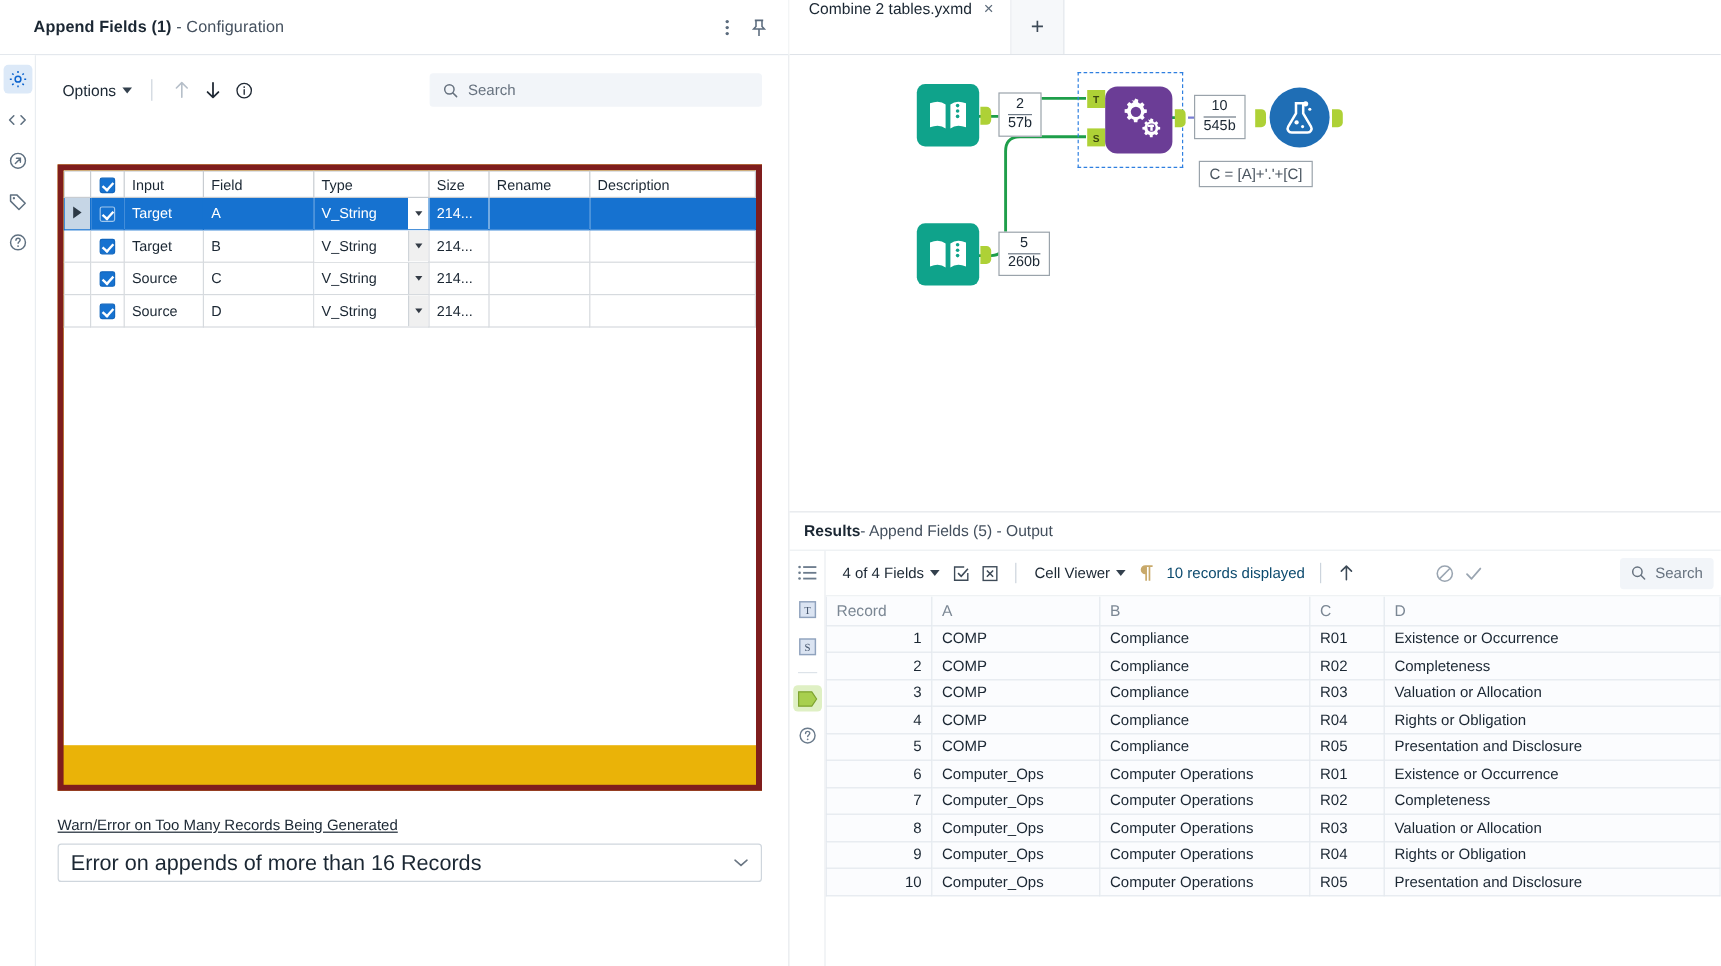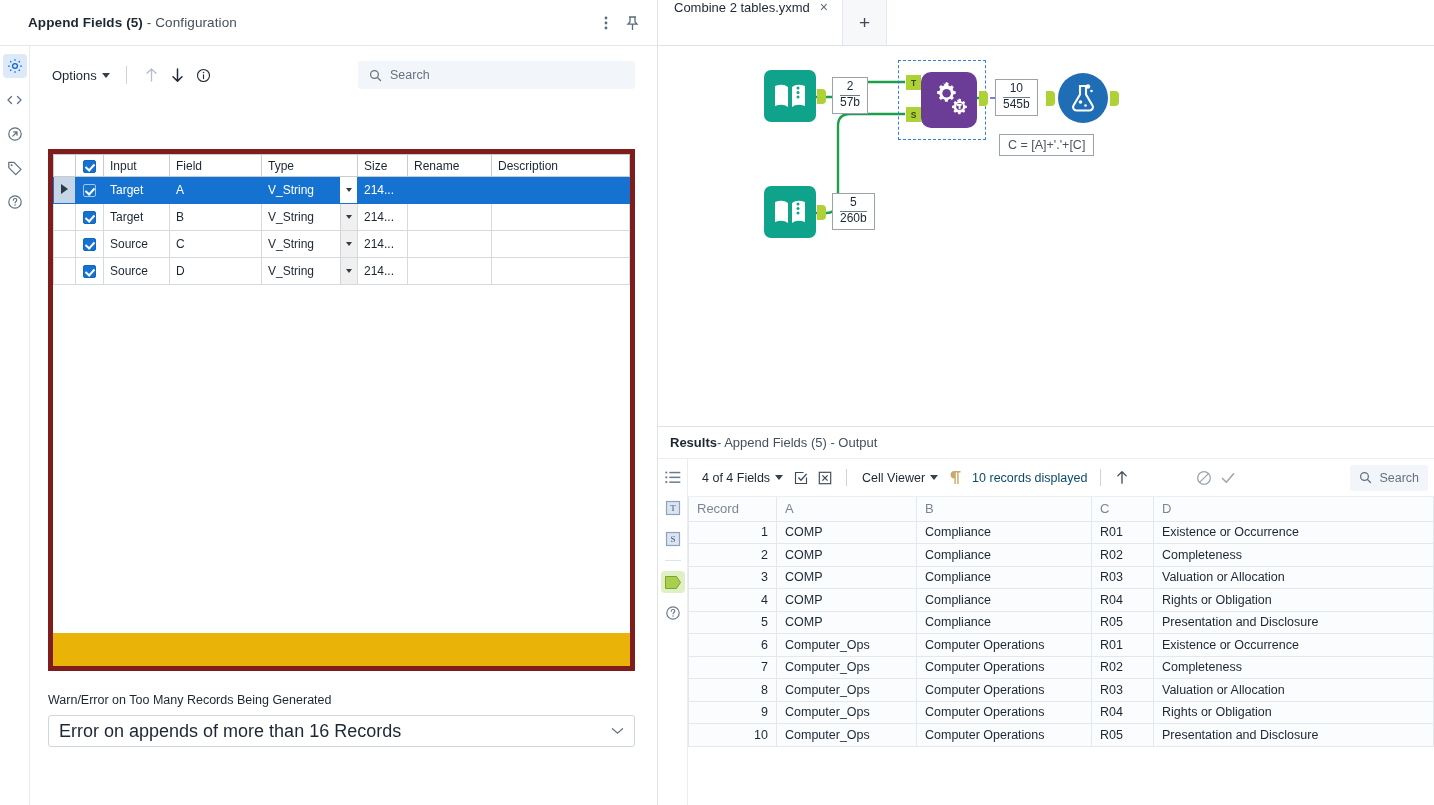--- a/index.html
+++ b/index.html
@@ -52,21 +52,21 @@
   .rail-btn {
     width: 24px; height: 24px; border-radius: 4px;
     display: flex; align-items: center; justify-content: center;
     color: #5f7080; cursor: pointer;
   }
   .rail-btn.active { background: #dce9f8; color: #0b63ce; }
 
   .config-main { flex: 1; padding: 14px 22px 0 18px; min-width: 0; display: flex; flex-direction: column; }
 
   
-  .cfg-toolbar { display: flex; align-items: center; height: 30px; margin-bottom: 12px; }
+  .cfg-toolbar { display: flex; align-items: center; height: 30px; margin-bottom: 0; }
   .options-btn {
     display: flex; align-items: center; gap: 5px;
     font-size: 13px; color: #1b2733; cursor: pointer; padding: 2px 4px;
   }
   .caret-dn { width: 0; height: 0; border-left: 4px solid transparent; border-right: 4px solid transparent; border-top: 5px solid #33404d; }
   .tb-divider { width: 1px; height: 18px; background: #ccd4dd; margin: 0 12px; }
   .tb-icon { width: 26px; height: 26px; display: flex; align-items: center; justify-content: center; cursor: pointer; color: #222b36; }
   .tb-icon.disabled { color: #b6bfc9; cursor: default; }
   .cfg-search {
     margin-left: auto;
@@ -126,21 +126,21 @@
     width: 17px; height: 100%; min-height: 25px;
     background: #f0f0f0; border-left: 1px solid #cfd4d9;
     display: flex; align-items: center; justify-content: center; cursor: pointer;
   }
   tr.selected .type-drop { background: #ffffff; border-left: 1px solid #ffffff; }
   .mini-caret { width: 0; height: 0; border-left: 3.5px solid transparent; border-right: 3.5px solid transparent; border-top: 4.5px solid #333b45; }
   td.muted { color: #8b949e; }
   .grey-fill { background: #8d8d8d; }
 
   
-  .warn-label { margin-top: 22px; font-size: 12.5px; color: #1b2733; }
+  .warn-label { margin-top: 22px; font-size: 12.5px; color: #1b2733; text-decoration: underline; }
   .warn-select {
     margin-top: 8px; height: 32px; width: 100%;
     border: 1px solid #cfd6dd; border-radius: 3px; background: #fff;
     display: flex; align-items: center; padding: 0 10px;
     font-size: 18px; color: #1b2733; cursor: pointer;
   }
   .sel-caret { margin-left: auto; color: #6a7683; }
 
   
   .right-side { width: 776px; height: 805px; display: flex; flex-direction: column; background: #fff; }
@@ -234,21 +234,21 @@
 </style>
 </head>
 <body>
 
 <div class="app">
 
   <div class="config-panel">
 
     <div class="config-title-bar">
       <div class="config-title">
-        <b>Append Fields (5)</b><span class="sub"> - Configuration</span>
+        <b>Append Fields (1)</b><span class="sub"> - Configuration</span>
       </div>
       <div class="title-spacer"></div>
       <div class="title-icon">
         <svg width="4" height="16" viewBox="0 0 4 16">
             <circle cx="2" cy="3" r="1.4" fill="currentColor"></circle>
             <circle cx="2" cy="8" r="1.4" fill="currentColor"></circle>
             <circle cx="2" cy="13" r="1.4" fill="currentColor"></circle>
           </svg>
       </div>
       <div class="title-icon">

